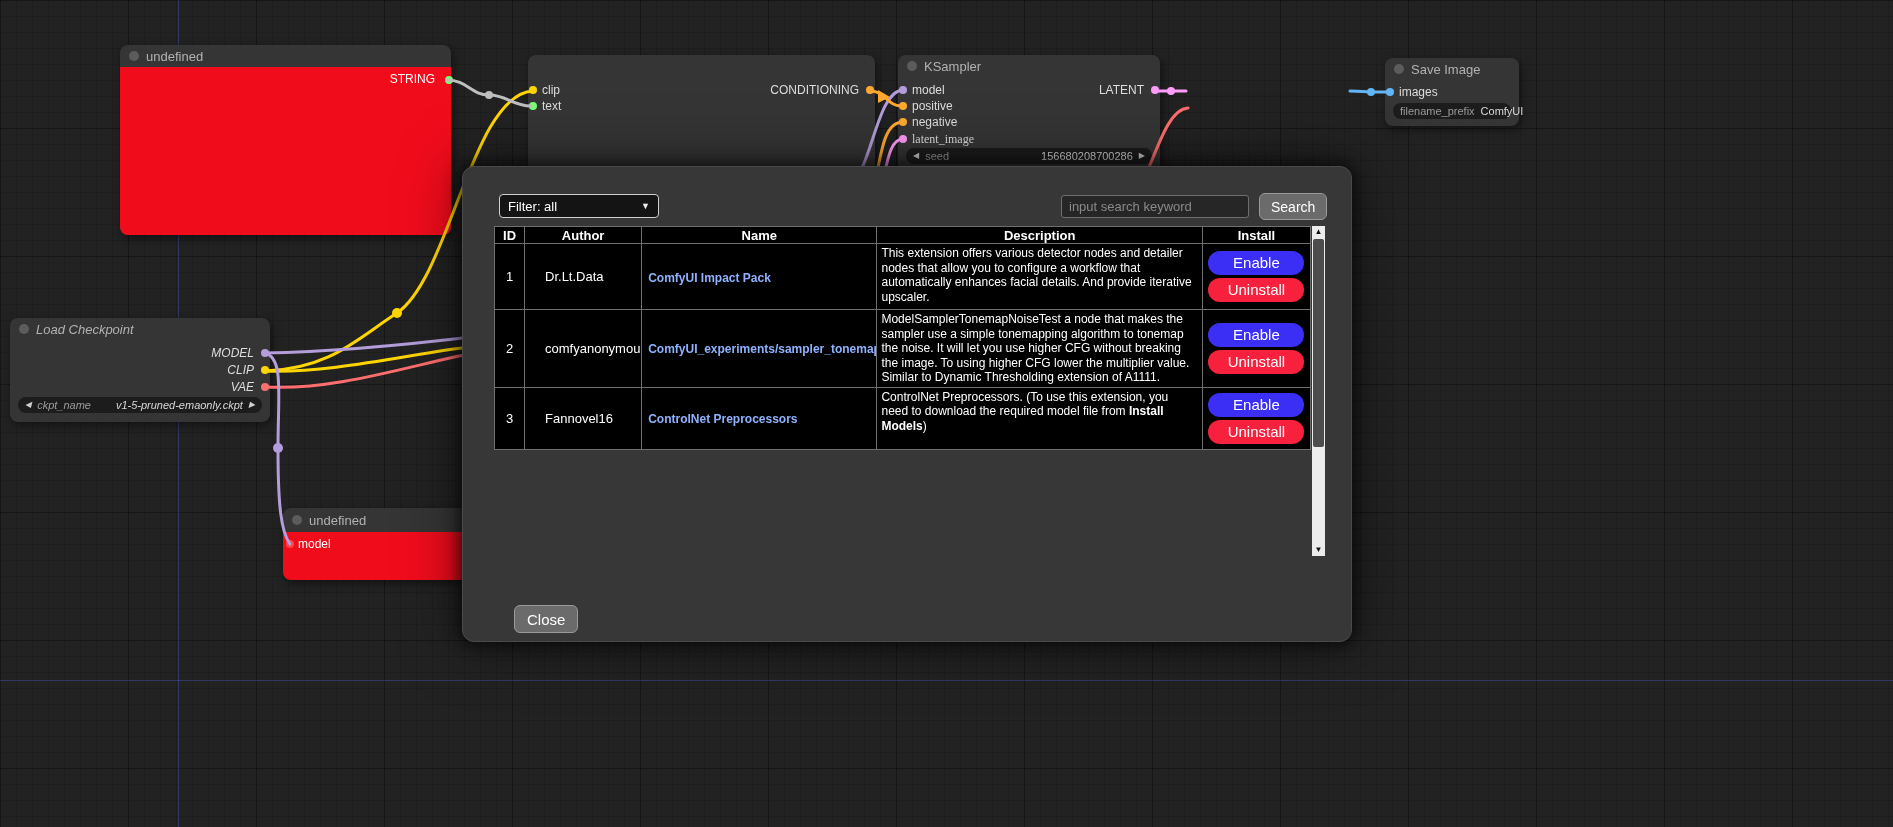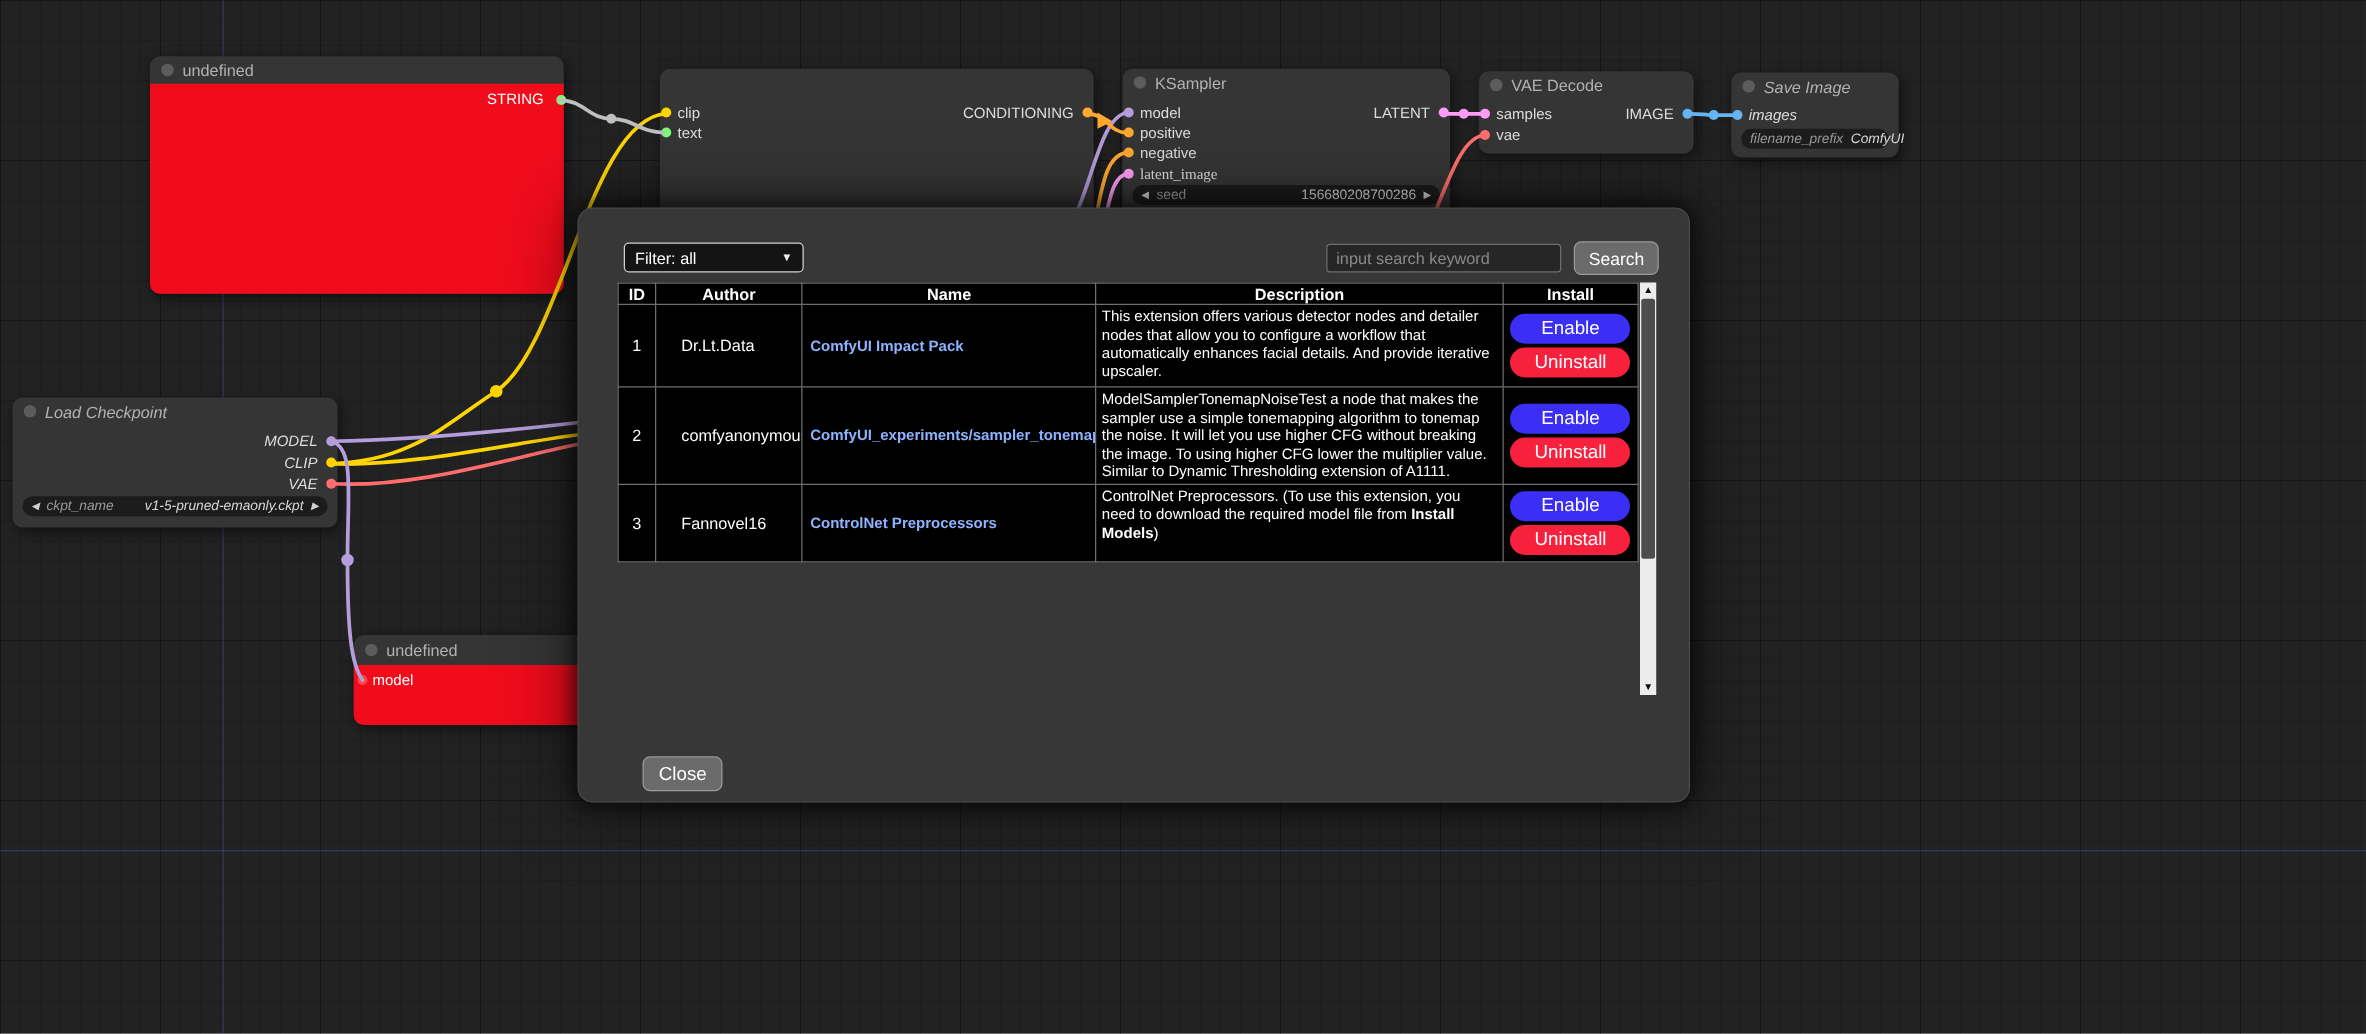--- a/index.html
+++ b/index.html
@@ -41,21 +41,21 @@
 
   
   .wires{position:absolute;left:0;top:0;z-index:3;pointer-events:none;}
   .wires path{fill:none;stroke-width:3;stroke-linecap:round;}
   .wy{stroke:var(--wire-clip)} .wp{stroke:var(--wire-model)} .ws{stroke:var(--wire-vae)}
   .wo{stroke:var(--wire-cond)} .wl{stroke:var(--wire-latent)} .wi{stroke:var(--wire-image)} .wg{stroke:var(--wire-string)}
 
   
   .dialog{position:absolute;left:462px;top:166px;width:888px;height:474px;background:#373737;border:1px solid #4a4a4a;border-radius:12px;
     box-shadow:0 0 14px 4px rgba(0,0,0,.55),0 0 60px rgba(0,0,0,.5);z-index:10;}
-  .filter-select{position:absolute;left:36px;top:27px;width:144px;height:24px;background:#141414;border:1px solid #cfcfcf;border-radius:4px;
+  .filter-select{position:absolute;left:36px;top:27px;width:160px;height:24px;background:#141414;border:1px solid #cfcfcf;border-radius:4px;
     color:#fff;font-size:13px;display:flex;align-items:center;justify-content:space-between;padding:0 8px;box-sizing:border-box;cursor:pointer;}
   .filter-caret{font-size:9px;color:#eee;}
   .search-input{position:absolute;left:598px;top:28px;width:188px;height:23px;background:#262626;border:1px solid #6e6e6e;border-radius:3px;
     color:#ddd;font-size:13px;padding:0 7px;box-sizing:border-box;}
   .search-input::placeholder{color:#8a8a8a;}
   .search-btn{position:absolute;left:796px;top:26px;height:27px;padding:0 11px;background:#6b6b6b;color:#fff;border:1px solid #9a9a9a;border-radius:6px;font-size:14px;cursor:pointer;}
   .mtable{position:absolute;left:31px;top:59px;width:817px;border-collapse:collapse;background:#000;table-layout:fixed;}
   .mtable th,.mtable td{border:1px solid #6f6f6f;color:#fff;overflow:hidden;}
   .mtable th{font-size:13px;font-weight:bold;height:16px;padding:0;text-align:center;}
   .cell-id{text-align:center;font-size:13px;}
@@ -115,34 +115,22 @@
     <span class="slot-label out" style="top:28px;right:16px;">LATENT</span>
     <span class="sdot c-pink" style="top:31px;right:1px;"></span>
     <div class="widget" style="top:93px;">
       <span class="warrow">◀</span>
       <span class="wlabel">seed</span>
       <span class="wvalue">156680208700286</span>
       <span class="warrow">▶</span>
     </div>
   </div>
 
-  <div class="node" style="left:1183px;top:57px;width:172px;height:66px;">
-    <div class="node-header">
-      <span class="collapse-dot"></span>
-      <span class="node-title">VAE Decode</span>
-    </div>
-    <span class="slot-label" style="top:27px;left:14px;">samples</span>
-    <span class="sdot c-pink" style="top:30px;left:1px;"></span>
-    <span class="slot-label" style="top:44px;left:14px;">vae</span>
-    <span class="sdot c-salmon" style="top:47px;left:1px;"></span>
-    <span class="slot-label out" style="top:27px;right:16px;">IMAGE</span>
-    <span class="sdot c-blue" style="top:30px;right:1px;"></span>
-  </div>
-
-  <div class="node" style="left:1385px;top:58px;width:134px;height:68px;font-style:italic;">
+
+  <div class="node" style="left:1385px;top:58px;width:134px;height:68px;">
     <div class="node-header">
       <span class="collapse-dot"></span>
       <span class="node-title">Save Image</span>
     </div>
     <span class="slot-label" style="top:27px;left:14px;">images</span>
     <span class="sdot c-blue" style="top:30px;left:1px;"></span>
     <div class="widget" style="top:45px;">
       <span class="wlabel">filename_prefix</span>
       <span class="wvalue">ComfyUI</span>
     </div>

